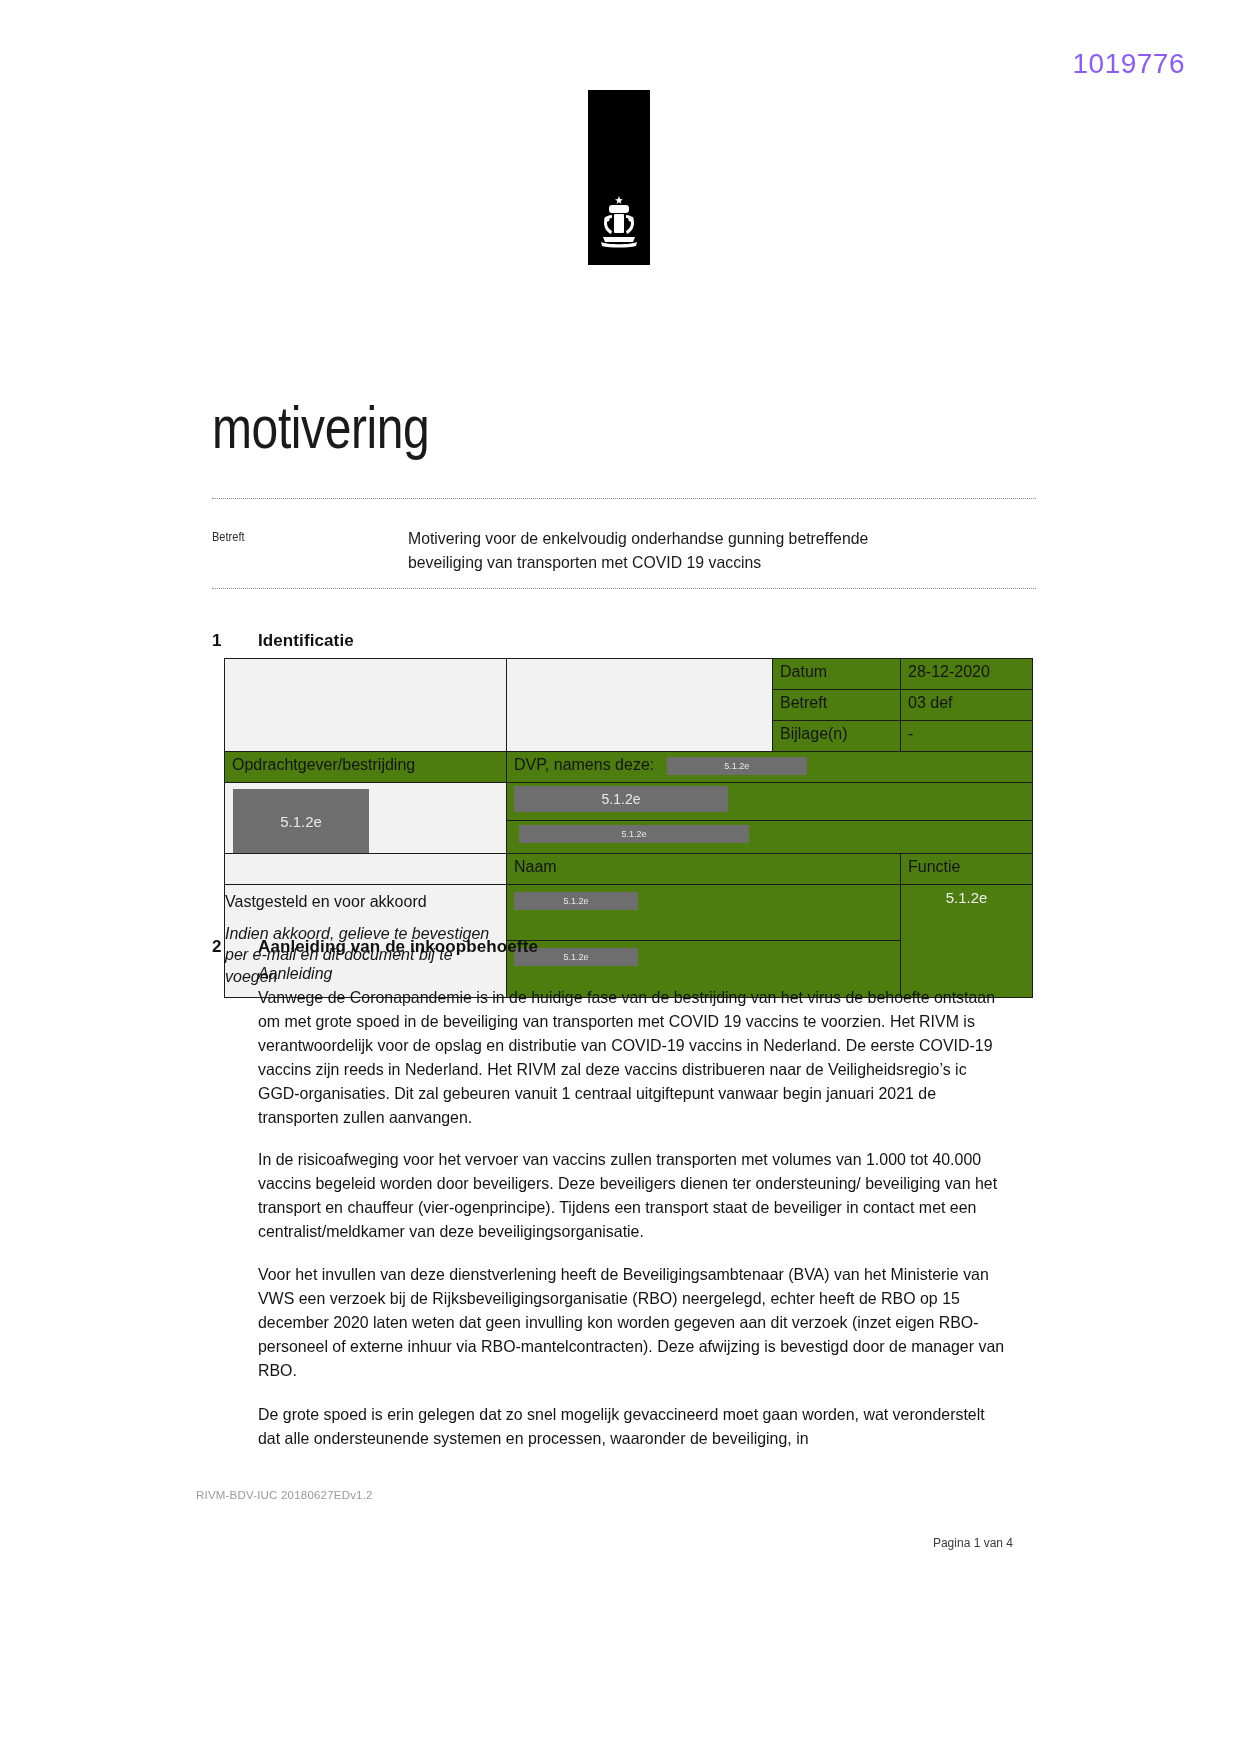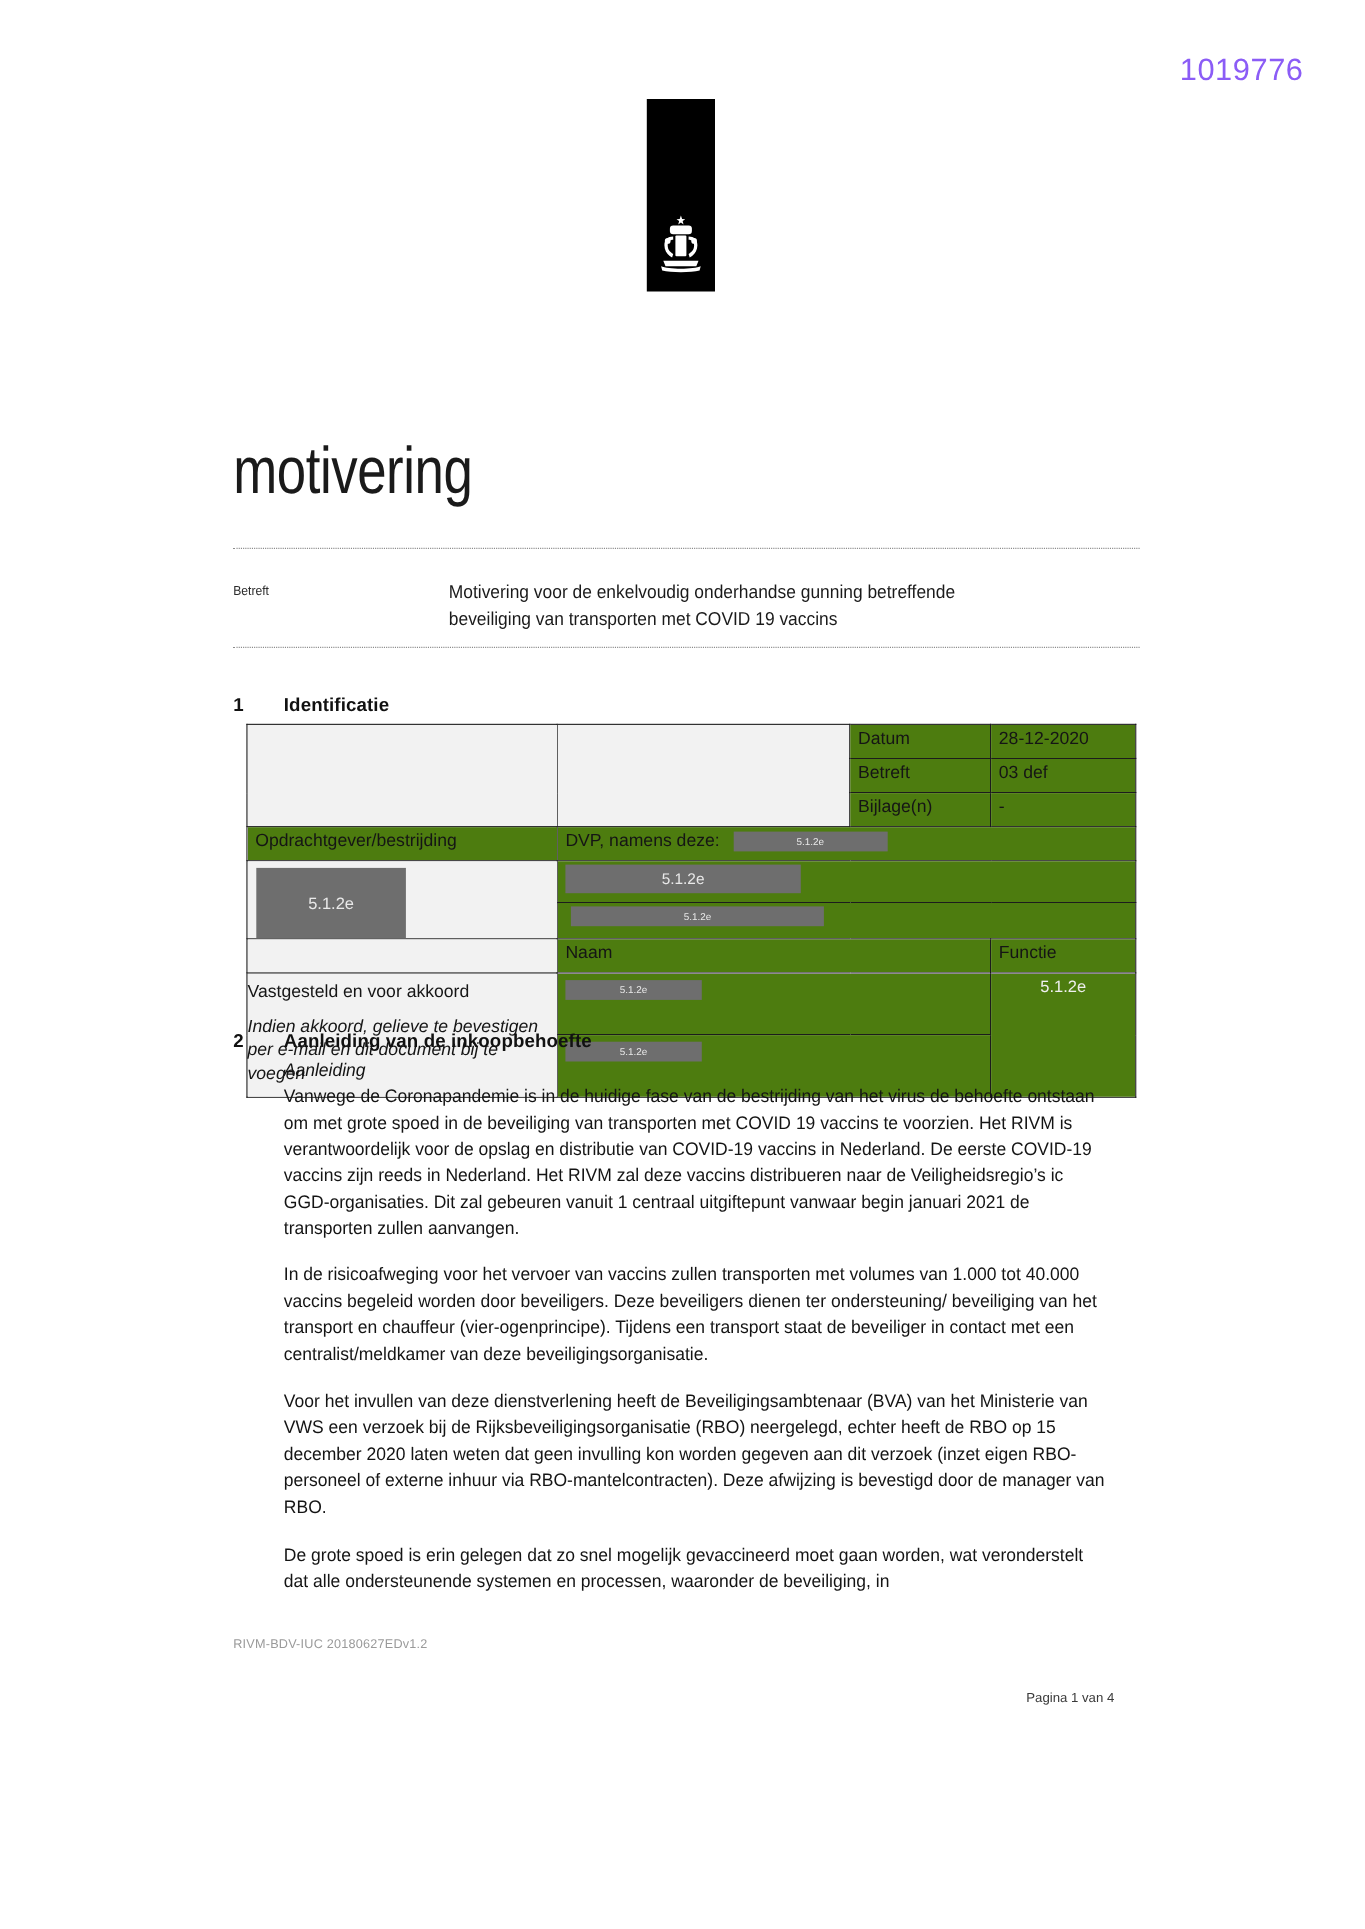--- a/index.html
+++ b/index.html
@@ -222,21 +222,21 @@
   .body-text p {
     margin: 0 0 19px 0;
   }
 
   #body-a { top: 962px; }
   #body-b { top: 1403px; }
 
   
   .footer-left {
     position: absolute;
-    left: 212px;
+    left: 196px;
     top: 1489px;
     font-size: 11.5px;
     color: #9a9a9a;
     letter-spacing: 0.2px;
   }
   .footer-right {
     position: absolute;
     right: 228px;
     top: 1489px;
     font-size: 12px;

